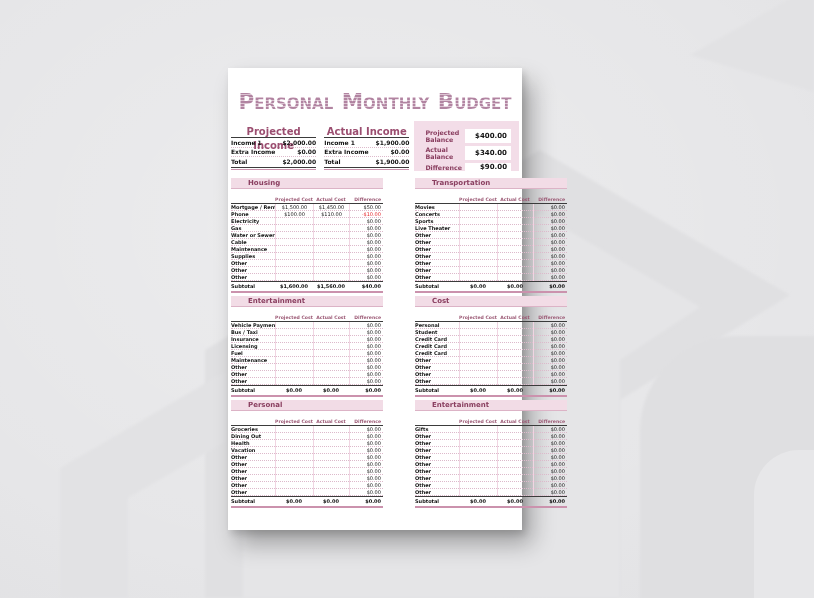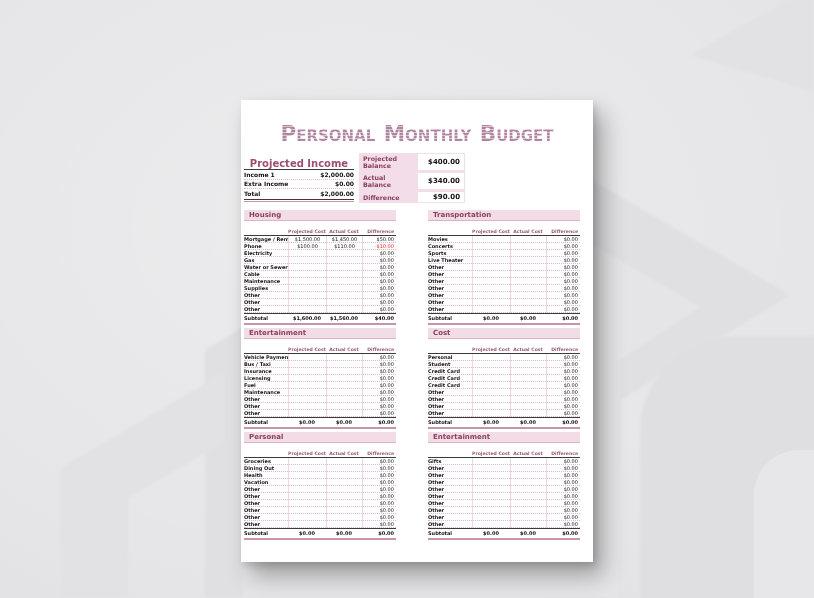--- a/index.html
+++ b/index.html
@@ -5,53 +5,52 @@
   html,body{margin:0;padding:0;background:#e6e6e8;}
   *{box-sizing:border-box;font-family:"DejaVu Sans","Liberation Sans",sans-serif;}
   .stage{
     position:relative;width:814px;height:598px;overflow:hidden;
     background:radial-gradient(130% 130% at 42% 38%, rgba(255,255,255,.25) 0%, rgba(255,255,255,0) 45%, rgba(110,110,118,.12) 100%), #e6e6e8;
   }
   .bg-shapes{position:absolute;left:0;top:0;z-index:0;}
 
   
   .paper{
-    position:absolute;left:241px;top:68px;width:352px;height:462px;z-index:2;
+    position:absolute;left:228px;top:68px;width:294px;height:462px;z-index:2;
     background:#ffffff;
     box-shadow:10px 14px 22px rgba(0,0,0,.30), 3px 4px 7px rgba(0,0,0,.14);
     padding:21px 3px 0 3px;
-    margin-top:32px;
   }
   .title{
     margin:0;text-align:center;font-weight:800;font-size:21.5px;line-height:26px;
     font-variant:small-caps;letter-spacing:0;word-spacing:1px;white-space:nowrap;
     background:repeating-linear-gradient(180deg,#b184a1 0px,#b184a1 2px,#dcc3d2 2px,#dcc3d2 3px);
     -webkit-background-clip:text;background-clip:text;color:transparent;
   }
 
   
   .income-flex{display:flex;margin-top:10px;align-items:flex-start;}
   .inc-table{width:110px;position:relative;border-bottom:1.5px solid #3b3b3b;}
   .inc-table + .inc-table{margin-left:8px;}
   .inc-table:after{content:"";position:absolute;left:0;right:0;bottom:-3.5px;height:1.2px;background:#cb92ad;}
   .inc-title{text-align:center;color:#9b4e70;font-weight:bold;font-size:10px;height:13px;line-height:14px;border-bottom:1px solid #3b3b3b;}
   .inc-row{display:flex;justify-content:space-between;align-items:center;height:9.5px;font-size:6px;font-weight:bold;color:#141414;border-bottom:1px dotted #ddb9cb;}
   .inc-row.total{border-bottom:none;}
 
   .summary{
     width:106px;margin-left:5px;margin-top:-4px;height:50px;align-self:flex-start;
-    background:#f3dde8;padding:1px;display:grid;grid-template-columns:1fr 46px;column-gap:3px;row-gap:3px;
+    background:#f3dde8;padding:8px;display:grid;grid-template-columns:1fr 46px;column-gap:3px;row-gap:3px;
   }
   .sum-label{color:#8a3f60;font-weight:bold;font-size:6.3px;display:flex;align-items:center;padding-left:3px;}
   .sum-value{background:#ffffff;color:#111;font-weight:bold;font-size:7px;display:flex;align-items:center;justify-content:flex-end;padding-right:4px;}
 
   
   #sections-grid{display:grid;grid-template-columns:152px 152px;column-gap:32px;row-gap:6px;margin-top:7px;}
   .section{width:152px;}
-  .section-bar{height:11px;line-height:11px;background:#f2dce6;border-bottom:1px solid #dcb3c6;color:#8a3f60;font-weight:bold;font-size:7px;padding-left:5px;margin-bottom:2px;}
+  .section-bar{height:11px;line-height:11px;background:#f2dce6;border-bottom:1px solid #dcb3c6;color:#8a3f60;font-weight:bold;font-size:7px;padding-left:17px;margin-bottom:2px;}
   .grow{display:grid;grid-template-columns:44px 38px 36px 34px;}
   .cols-header{align-items:end;border-bottom:1px solid #3b3b3b;min-height:13px;padding-bottom:1px;}
   .colh{font-size:4.6px;line-height:1.15;color:#9b5874;font-weight:bold;text-align:center;}
   .data-row{height:7px;align-items:center;font-size:5px;color:#141414;border-bottom:1px dotted #ddb9cb;}
   .data-row .label{font-weight:bold;white-space:nowrap;overflow:hidden;line-height:7px;}
   .data-row .val{border-left:1px solid #f0d5e2;height:100%;line-height:6.5px;}
   .cell.val{text-align:center;}
   .cell.diff{text-align:right;padding-right:2px;}
   .neg{color:#e5242a;}
   .subtotal-row{height:9px;align-items:center;font-size:5px;font-weight:bold;color:#111;border-top:1px solid #3b3b3b;position:relative;}
@@ -91,20 +90,35 @@
         <div class="inc-row">
           <span>Extra Income</span>
           <span>$0.00</span>
         </div>
         <div class="inc-row total">
           <span>Total</span>
           <span>$2,000.00</span>
         </div>
       </div>
 
+      <div class="inc-table">
+        <div class="inc-title">Actual Income</div>
+        <div class="inc-row">
+          <span>Income 1</span>
+          <span>$1,900.00</span>
+        </div>
+        <div class="inc-row">
+          <span>Extra Income</span>
+          <span>$0.00</span>
+        </div>
+        <div class="inc-row total">
+          <span>Total</span>
+          <span>$1,900.00</span>
+        </div>
+      </div>
 
       <div class="summary">
         <div class="sum-label">Projected Balance</div>
         <div class="sum-value">$400.00</div>
         <div class="sum-label">Actual Balance</div>
         <div class="sum-value">$340.00</div>
         <div class="sum-label">Difference</div>
         <div class="sum-value">$90.00</div>
       </div>
 

